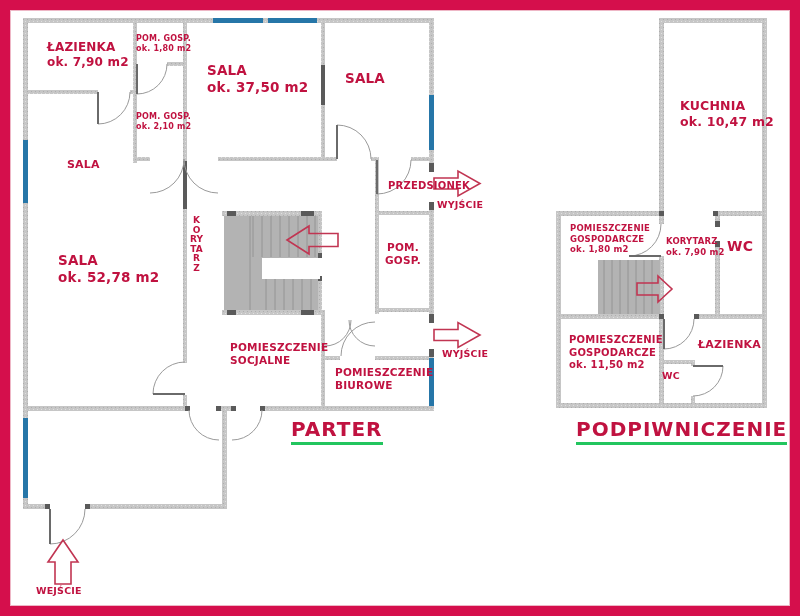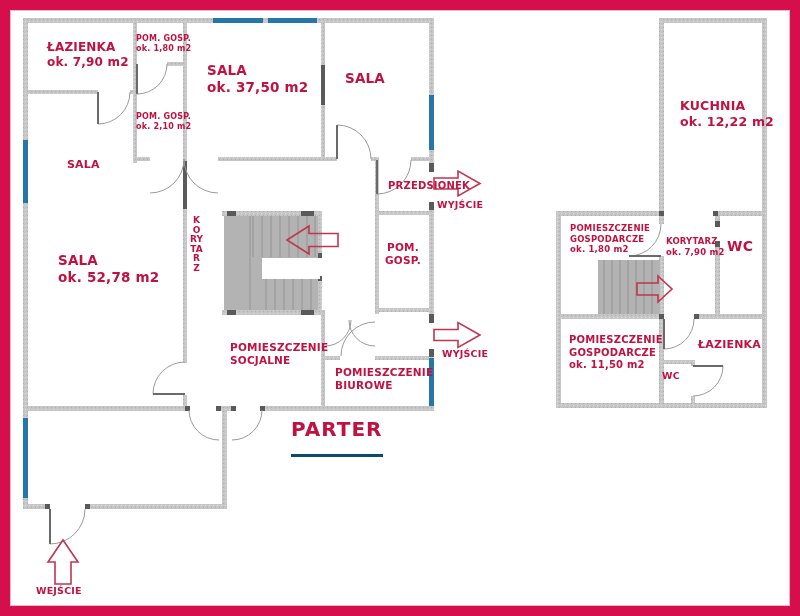--- a/index.html
+++ b/index.html
@@ -15,21 +15,21 @@
   .lbl{
     position:absolute;color:#c01240;font-weight:bold;white-space:nowrap;
     z-index:20;letter-spacing:.2px;
   }
   .lbl .ln{display:block;}
   .vtext{
     width:13px;white-space:normal;word-break:break-all;text-align:center;
     line-height:9.6px;font-size:9px;letter-spacing:0;
   }
   .title{font-size:20px;letter-spacing:1px;}
-  .title .ln{display:inline-block;border-bottom:3px solid #0c4a6e;padding-bottom:13px;}
+  .title .ln{display:inline-block;border-bottom:3px solid #22c55e;padding-bottom:1px;}
 </style>
 </head>
 <body>
 
 <div id="stage">
 
   <svg class="plan" width="800" height="616" viewBox="0 0 800 616">
     <defs>
       <pattern id="wallpat" width="4" height="4" patternUnits="userSpaceOnUse">
         <rect width="4" height="4" fill="#c6c6c6"></rect>
@@ -255,21 +255,21 @@
 
 
   <div class="lbl" style="left:36px;top:585px;font-size:9.5px;text-align:right;">WEJŚCIE</div>
 
   <div class="lbl title" style="left:291px;top:417px;">
     <span class="ln">PARTER</span>
   </div>
 
   <div class="lbl" style="left:672px;top:98px;font-size:12.5px;line-height:16px;margin-left:8px;">
     <span class="ln">KUCHNIA</span>
-    <span class="ln">ok. 12,22 m2</span>
+    <span class="ln">ok. 10,47 m2</span>
   </div>
 
   <div class="lbl" style="left:570px;top:223px;font-size:8.5px;line-height:10.5px;">
     <span class="ln">POMIESZCZENIE</span>
     <span class="ln">GOSPODARCZE</span>
     <span class="ln">ok. 1,80 m2</span>
   </div>
 
   <div class="lbl" style="left:666px;top:236px;font-size:8.5px;line-height:10.5px;">
     <span class="ln">KORYTARZ</span>
@@ -281,15 +281,18 @@
   <div class="lbl" style="left:569px;top:334px;font-size:10px;line-height:12.5px;">
     <span class="ln">POMIESZCZENIE</span>
     <span class="ln">GOSPODARCZE</span>
     <span class="ln">ok. 11,50 m2</span>
   </div>
 
   <div class="lbl" style="left:698px;top:338px;font-size:11px;">ŁAZIENKA</div>
 
   <div class="lbl" style="left:662px;top:370px;font-size:9.5px;">WC</div>
 
+  <div class="lbl title" style="left:576px;top:417px;">
+    <span class="ln">PODPIWNICZENIE</span>
+  </div>
 
   <div id="frame"></div>
 </div>
 
 </body></html>

